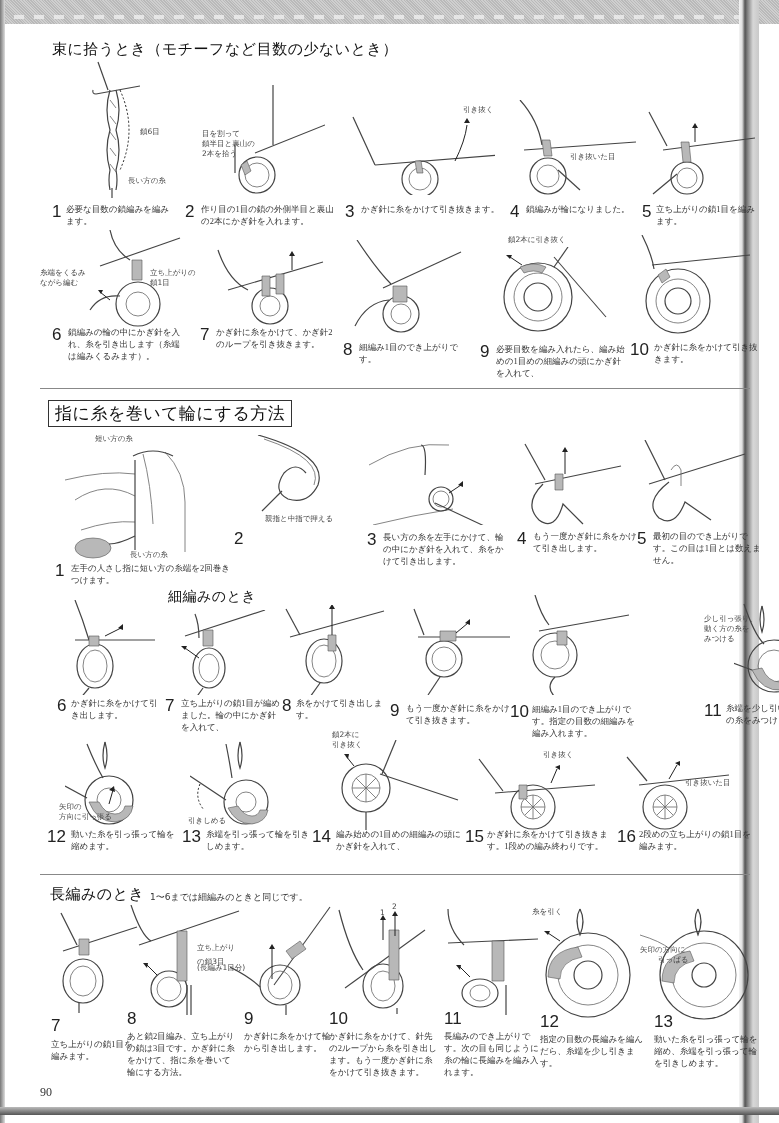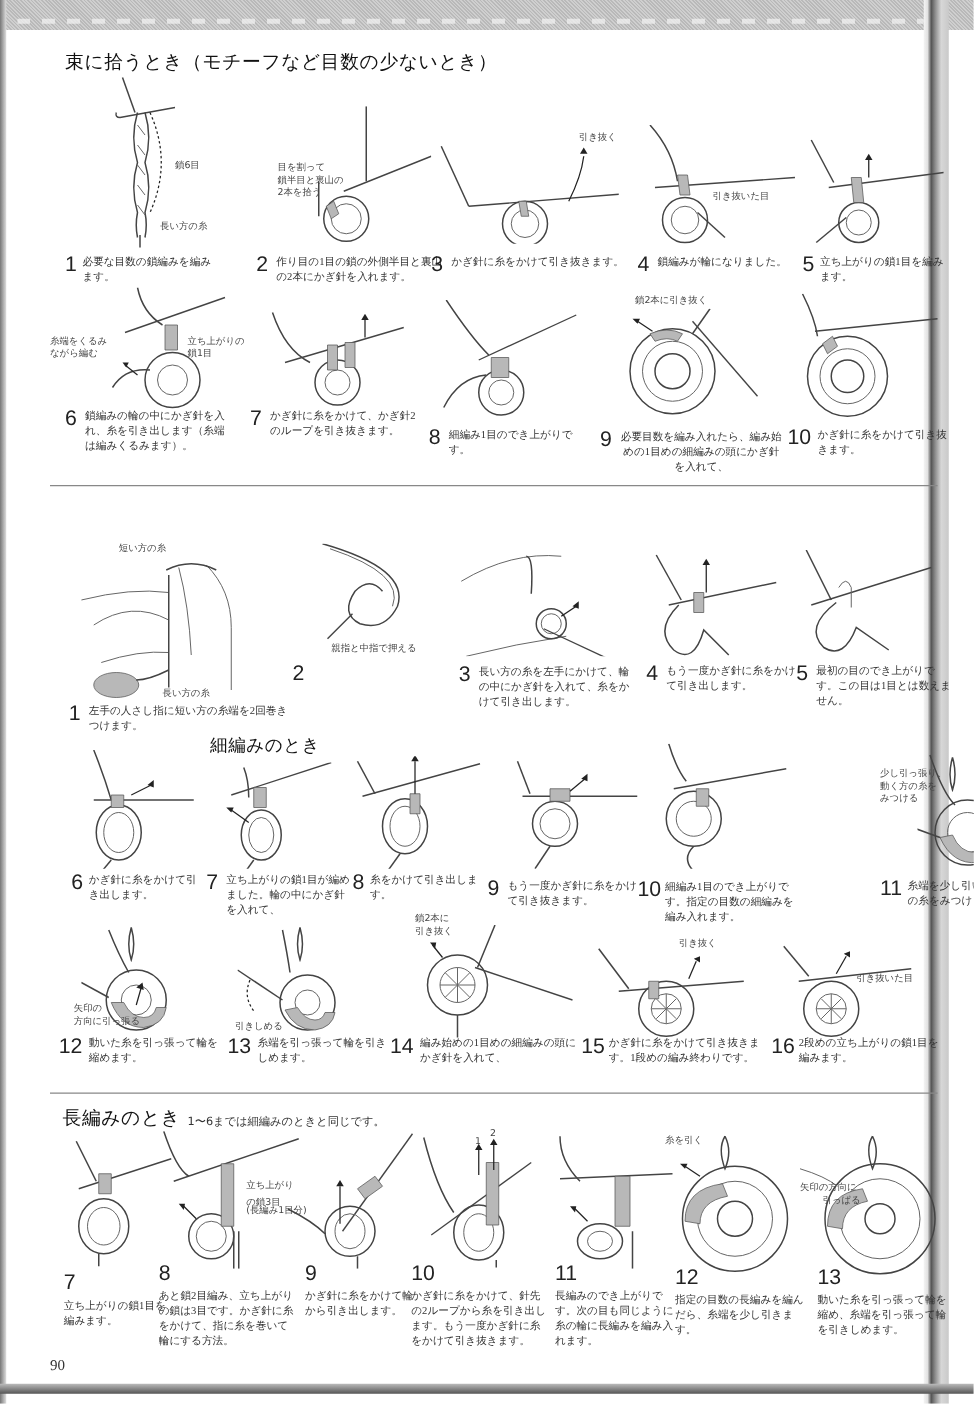--- a/index.html
+++ b/index.html
@@ -65,21 +65,21 @@
       <path class="yarn2" d="M20 40 l6 8 M20 56 l6 8 M20 72 l6 8 M20 88 l6 8 M20 104 l6 8"></path>
       <path class="arrow" stroke-dasharray="2 2" d="M30 30 q18 40 0 80"></path>
       <path class="yarn" d="M22 128 v10"></path>
     </svg>
     <span class="label" style="left:90px;top:67px">鎖6目</span>
     <span class="label" style="left:78px;top:116px">長い方の糸</span>
     <span class="num" style="left:2px;top:143px">1</span>
     <span class="cap" style="left:16px;top:143px;width:104px">必要な目数の鎖編みを編みます。</span>
   </div>
 
-  <div class="step" style="left:185px;top:85px;width:150px;height:135px;margin-left:20px;">
+  <div class="step" style="left:185px;top:85px;width:150px;height:135px;">
     <svg class="fig" style="left:30px;top:0" width="110" height="110">
       <path class="yarn" d="M58 0 v60"></path>
         <path class="hook" d="M40 68 L110 40"></path>
       <circle class="yarn" cx="42" cy="90" r="18"></circle>
         <circle class="yarn2" cx="42" cy="90" r="12"></circle>
       <path class="shade" d="M26 80 l6 -4 l4 10 l-6 4z"></path>
         <path class="yarn" d="M20 60 v28"></path>
     </svg>
     <span class="label" style="left:17px;top:44px">目を割って</span>
     <span class="label" style="left:17px;top:54px">鎖半目と裏山の</span>
@@ -171,21 +171,21 @@
         <path class="hook" d="M30 48 L108 12"></path>
       <circle class="yarn" cx="48" cy="74" r="18"></circle>
         <circle class="yarn2" cx="48" cy="74" r="10"></circle>
       <path class="shade" d="M40 46 l14 0 l0 16 l-14 0z"></path>
         <path class="yarn" d="M2 86 q12 -24 34 -26"></path>
     </svg>
     <span class="num" style="left:0;top:101px">8</span>
     <span class="cap" style="left:16px;top:101px;width:100px">細編み1目のでき上がりです。</span>
   </div>
 
-  <div class="step" style="left:478px;top:235px;width:150px;height:145px;text-align:center;">
+  <div class="step" style="left:478px;top:235px;width:150px;height:145px;">
     <svg class="fig" style="left:10px;top:12px" width="130" height="95">
       <circle class="yarn" cx="50" cy="50" r="34"></circle>
         <circle class="yarn2" cx="50" cy="50" r="24"></circle>
         <circle class="yarn" cx="50" cy="50" r="14"></circle>
       <path class="shade" d="M32 20 q14 -6 26 0 l-4 6 q-8 -4 -18 0z"></path>
       <path class="hook" d="M66 10 L118 70"></path>
         <path class="yarn" d="M80 0 L66 20"></path>
       <path class="arrow" d="M34 18 l-12 -8"></path>
         <path class="ah" d="M18 8 l6 0 l-2 4z"></path>
     </svg>
@@ -202,20 +202,21 @@
         <circle class="yarn2" cx="50" cy="66" r="22"></circle>
         <circle class="yarn" cx="50" cy="66" r="13"></circle>
       <path class="shade" d="M30 40 l8 -6 l4 8 l-8 6z"></path>
     </svg>
     <span class="num" style="left:2px;top:106px">10</span>
     <span class="cap" style="left:26px;top:106px;width:105px">かぎ針に糸をかけて引き抜きます。</span>
   </div>
 
   <div class="rule" style="left:40px;top:388px;width:710px;"></div>
 
+  <div class="section-title boxed" style="left:48px;top:400px;">指に糸を巻いて輪にする方法</div>
 
   <div class="step" style="left:55px;top:430px;width:180px;height:160px;">
     <svg class="fig" style="left:10px;top:10px" width="170" height="120">
       <path class="yarn2" d="M0 40 q40 -10 70 -6 M10 60 q30 -20 60 -4 M16 90 q30 -10 54 -8"></path>
       <path class="yarn2" d="M100 12 q20 20 20 50 l0 50 M78 14 q8 30 10 70"></path>
       <path class="yarn" d="M68 16 q20 -10 40 0 M70 20 v90"></path>
       <ellipse class="shade" cx="28" cy="108" rx="18" ry="10"></ellipse>
       <path class="yarn" d="M44 104 q10 0 26 -8"></path>
     </svg>
     <span class="label" style="left:40px;top:4px">短い方の糸</span>

